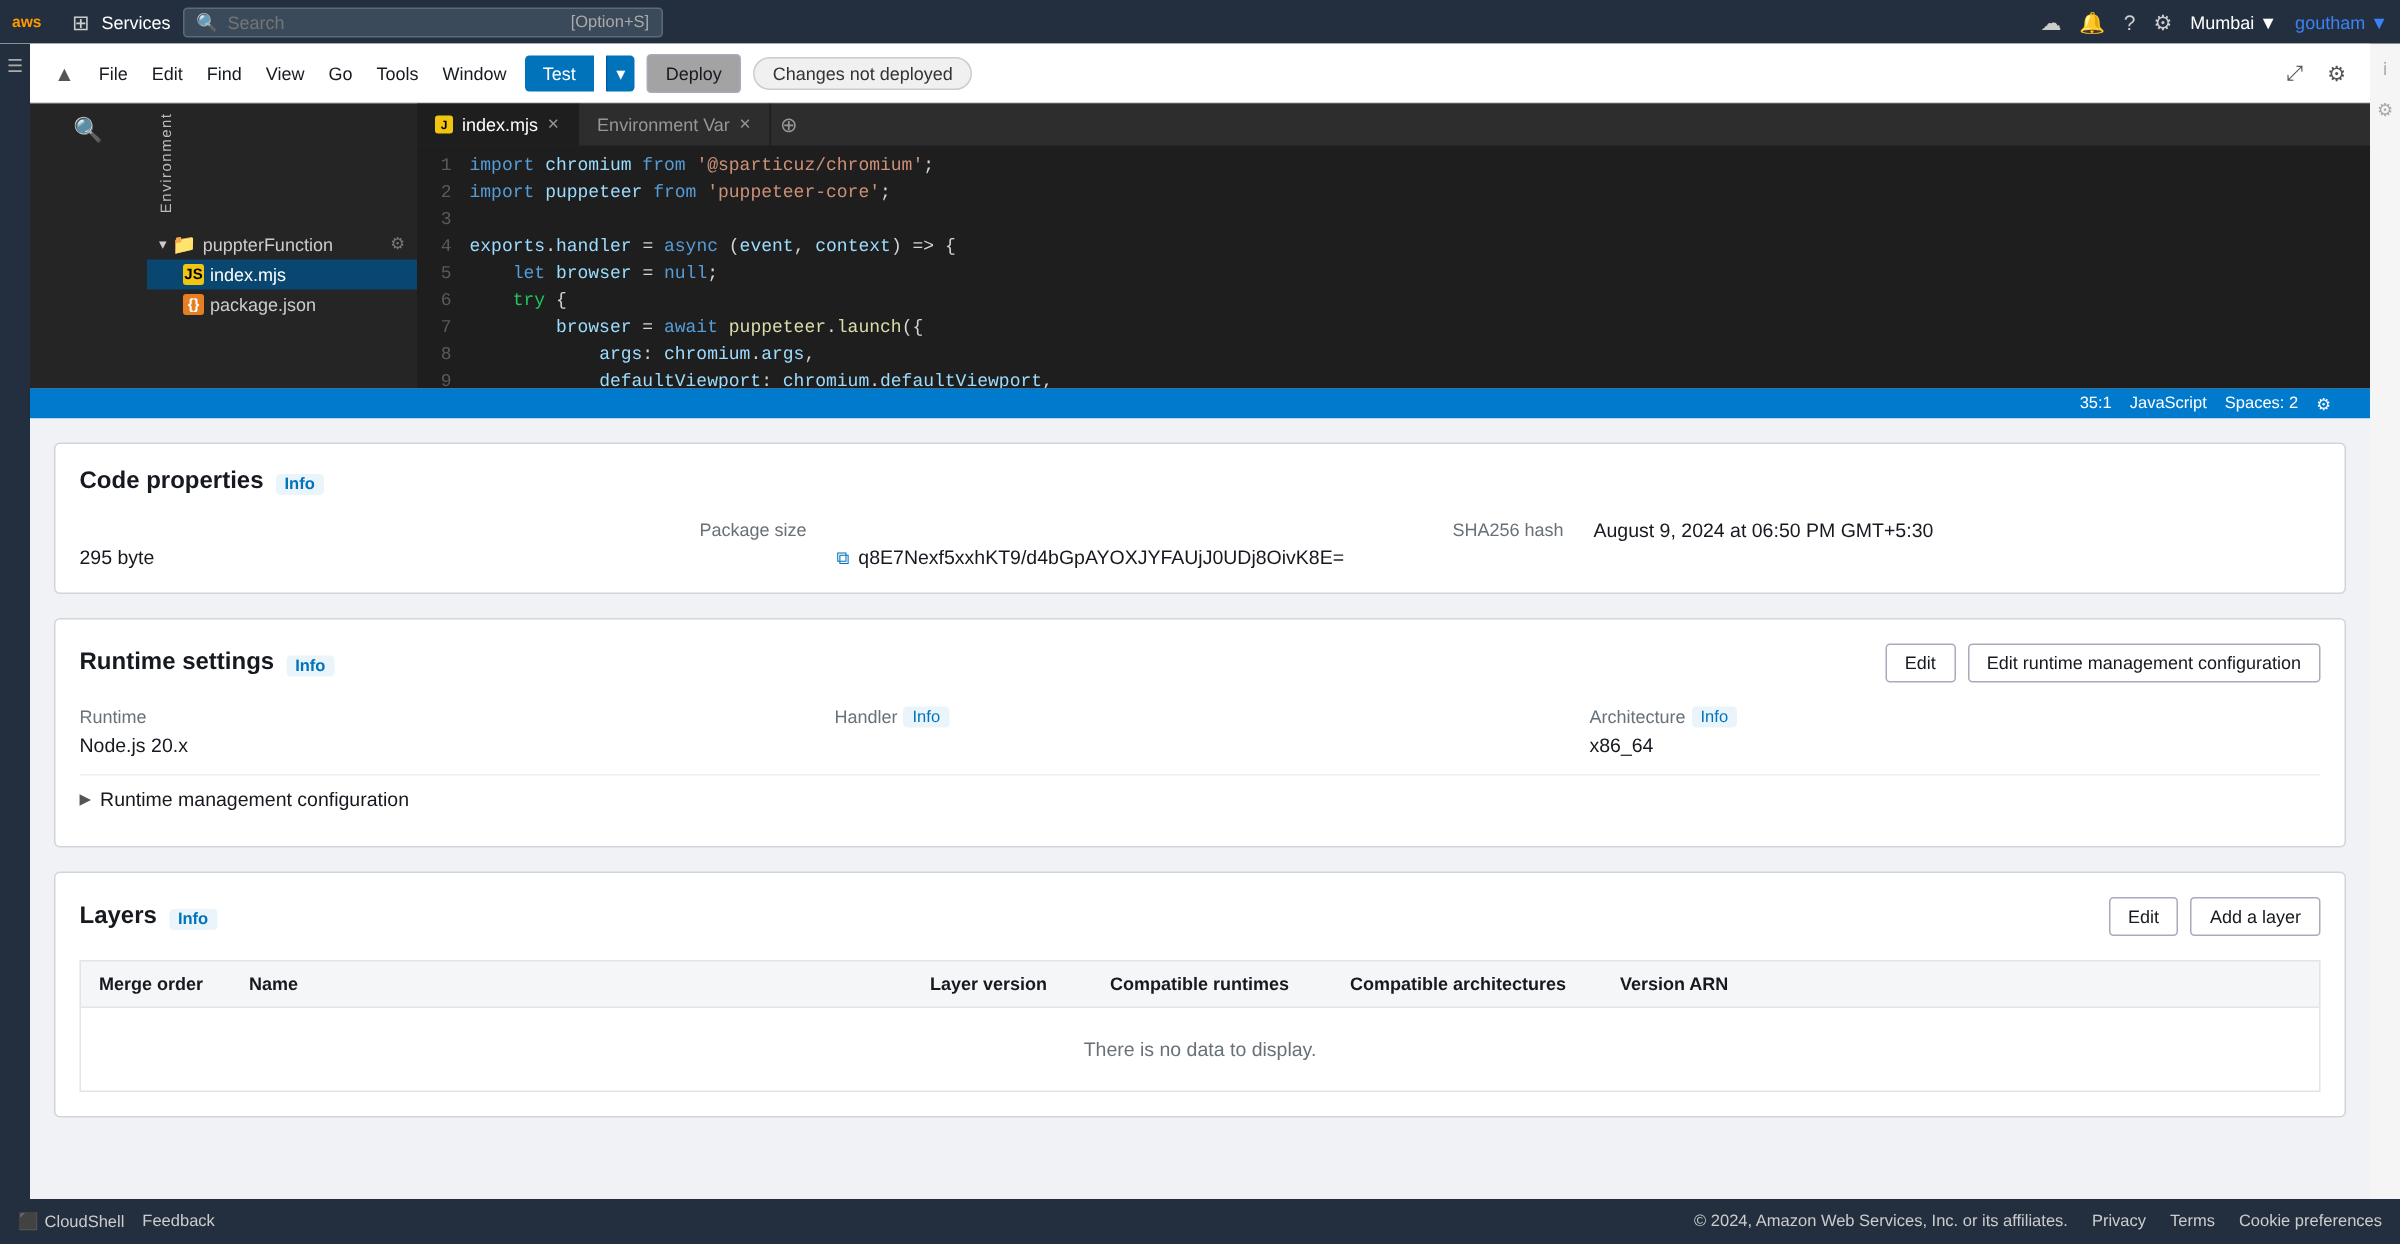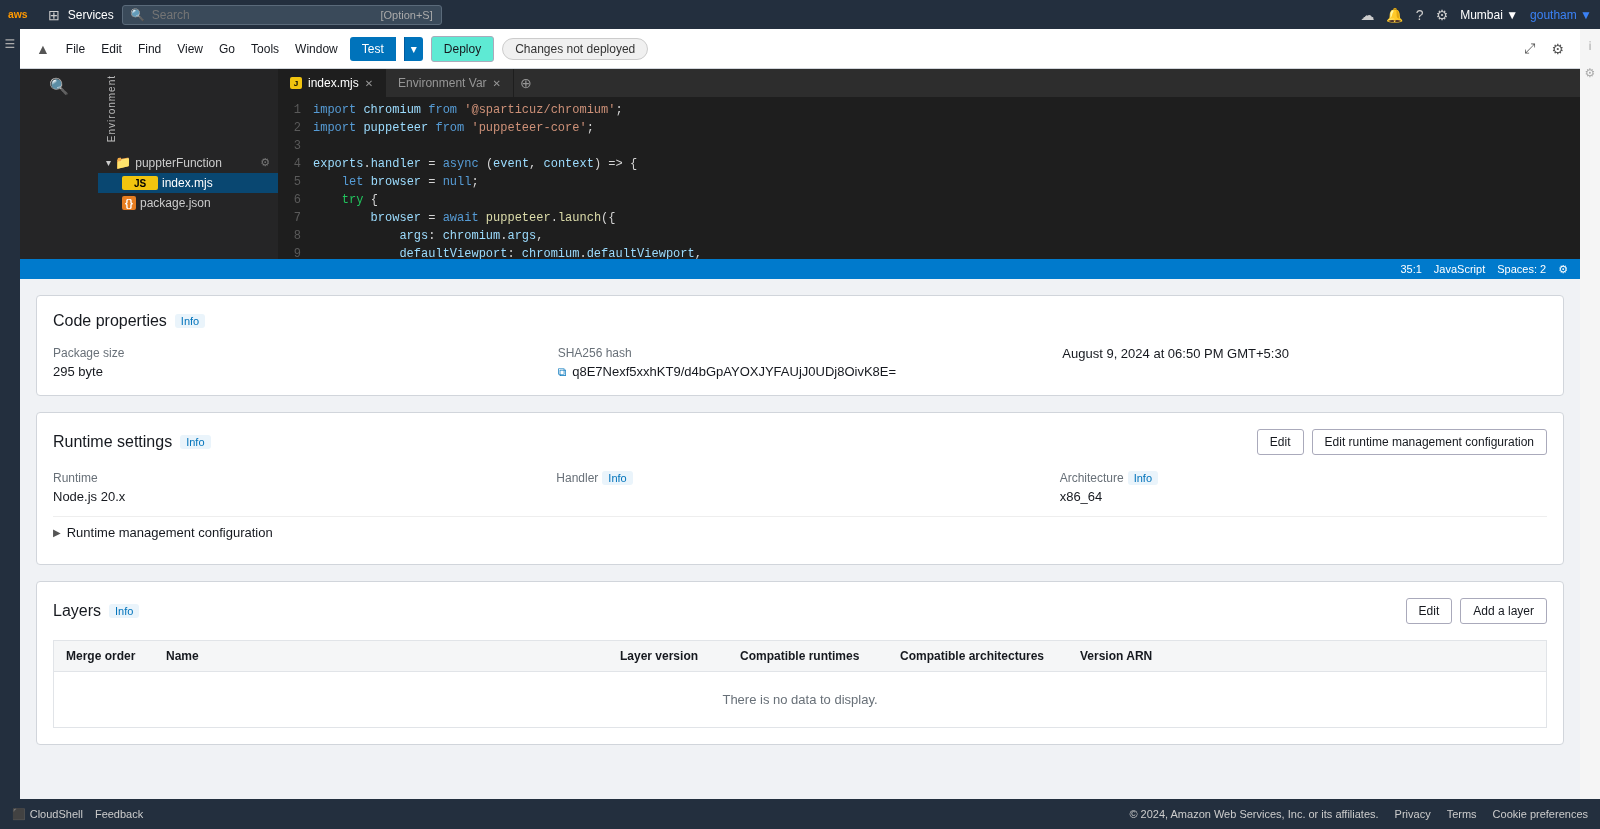--- a/index.html
+++ b/index.html
@@ -43,21 +43,21 @@
     }
     .nav-icon-btn { cursor: pointer; color: #555; font-size: 14px; padding: 4px; }
     .nav-text-btn { cursor: pointer; color: #16191f; font-size: 12px; padding: 4px; }
     .btn-test {
       background: #0073bb; color: #fff; border: none; border-radius: 3px 0 0 3px; padding: 5px 12px; font-size: 12px; cursor: pointer;
     }
     .btn-test-dropdown {
       background: #0073bb; color: #fff; border: none; border-left: 1px solid #005a9e; border-radius: 0 3px 3px 0; padding: 5px 6px; font-size: 12px; cursor: pointer;
     }
     .btn-deploy {
-      background: #5eead4; color: #16191f; border: 1px solid #aab; border-radius: 3px; padding: 5px 12px; font-size: 12px; cursor: pointer;
+      background: #a3a3a3; color: #16191f; border: 1px solid #aab; border-radius: 3px; padding: 5px 12px; font-size: 12px; cursor: pointer;
     }
     .changes-not-deployed {
       background: #f0f0f0; border: 1px solid #ccc; border-radius: 12px; padding: 3px 12px; font-size: 12px; color: #333;
     }
     .secondary-nav-right { margin-left: auto; display: flex; align-items: center; gap: 8px; }
 
     
     .editor-container {
       background: #1e1e1e;
       height: 190px;
@@ -96,21 +96,21 @@
     }
     .folder-icon { color: #c8a84b; font-size: 13px; }
     .file-item {
       padding: 3px 8px 3px 24px;
       display: flex;
       align-items: center;
       gap: 4px;
       cursor: pointer;
     }
     .file-item.active { background: #094771; color: #fff; }
-    .file-icon-js { color: #f1c40f; font-size: 10px; width: 36px; height: 14px; background: #f1c40f; border-radius: 2px; display: flex; align-items: center; justify-content: center; color: #000; font-weight: bold; }
+    .file-icon-js { color: #f1c40f; font-size: 10px; width: 14px; height: 14px; background: #f1c40f; border-radius: 2px; display: flex; align-items: center; justify-content: center; color: #000; font-weight: bold; }
     .file-icon-json { color: #f1c40f; font-size: 10px; width: 14px; height: 14px; background: #e67e22; border-radius: 2px; display: flex; align-items: center; justify-content: center; color: #fff; font-weight: bold; }
 
     
     .editor-main {
       flex: 1;
       display: flex;
       flex-direction: column;
       background: #1e1e1e;
     }
     .editor-tabs {
@@ -172,21 +172,21 @@
     .punct { color: #d4d4d4; }
     .prop { color: #9cdcfe; }
     .method { color: #dcdcaa; }
 
     .editor-statusbar {
       height: 20px;
       background: #007acc;
       display: flex;
       align-items: center;
       justify-content: flex-end;
-      padding: 0 12px;
+      padding: 0 26px;
       font-size: 11px;
       color: #fff;
       gap: 12px;
     }
 
     
     .main-content {
       background: #f0f2f5;
       flex: 1;
       overflow-y: auto;
@@ -205,38 +205,39 @@
     }
 
     .panel-header {
       display: flex;
       align-items: center;
       justify-content: space-between;
       margin-bottom: 16px;
     }
     .panel-title {
       font-size: 16px;
-      font-weight: 400;
+      font-weight: 700;
       color: #16191f;
       display: flex;
-      align-items: center;
+      align-items: flex-end;
       gap: 8px;
     }
     .info-badge {
       background: #eaf4fb; color: #0073bb; font-size: 11px; border-radius: 3px; padding: 1px 6px; cursor: pointer;
     }
     .panel-actions { display: flex; gap: 8px; }
     .btn-secondary {
       background: #fff; color: #16191f; border: 1px solid #aab; border-radius: 3px; padding: 5px 12px; font-size: 12px; cursor: pointer;
     }
 
     .properties-grid {
       display: grid;
       grid-template-columns: 1fr 1fr 1fr;
       gap: 20px;
+      text-align: right;
     }
     .prop-item {}
     .prop-label { color: #687078; font-size: 12px; margin-bottom: 4px; }
     .prop-value { color: #16191f; font-size: 13px; font-weight: 400; display: flex; align-items: center; gap: 6px; }
     .copy-icon { color: #0073bb; cursor: pointer; font-size: 12px; }
 
     .runtime-grid {
       display: grid;
       grid-template-columns: 1fr 1fr 1fr;
       gap: 16px;

